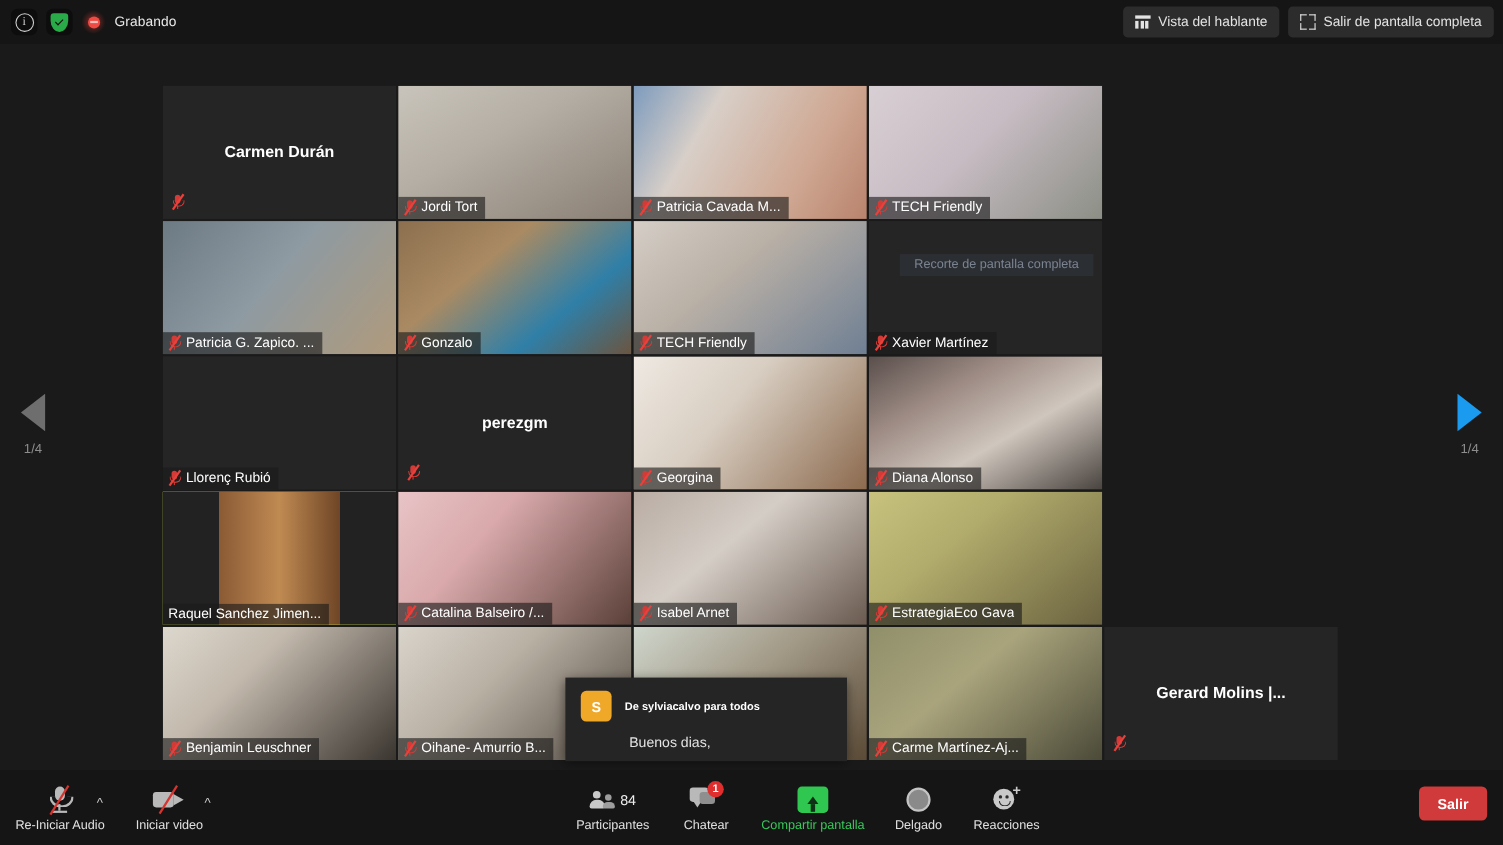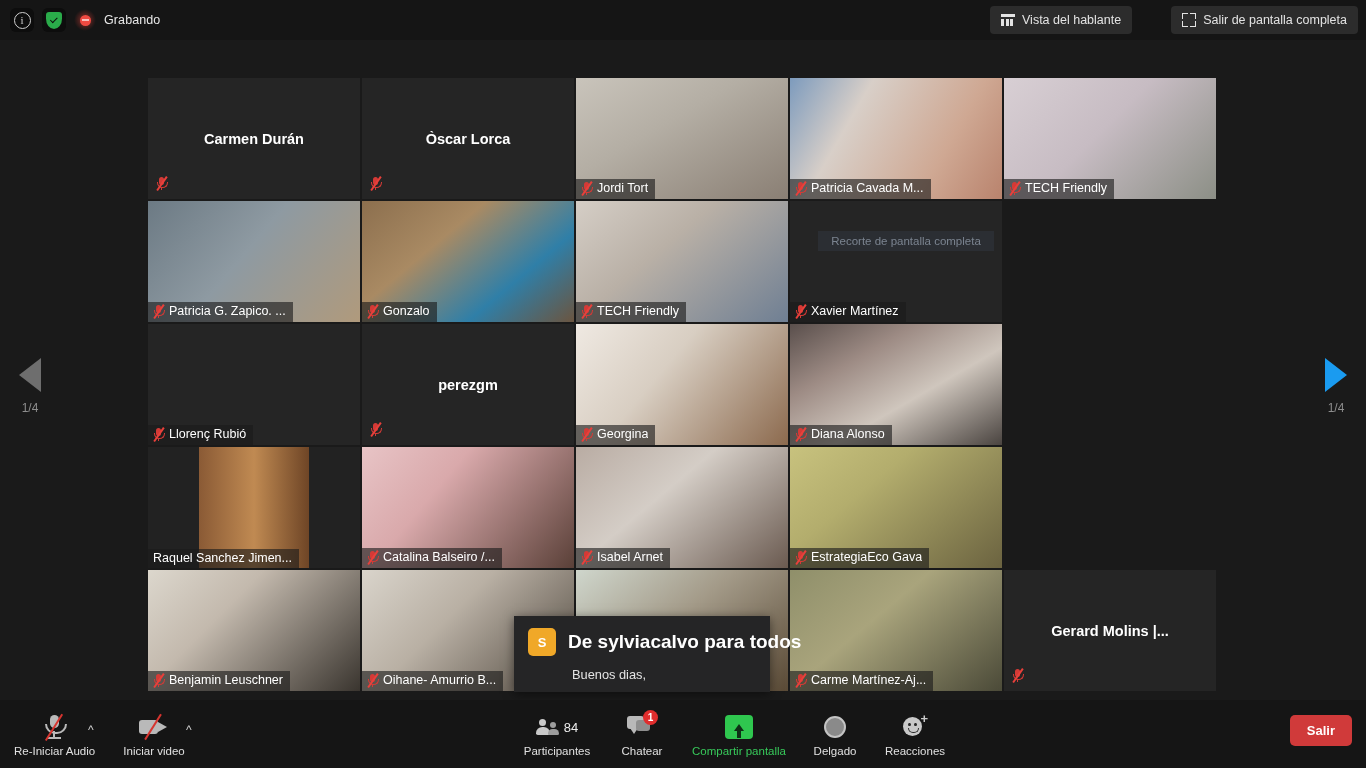--- a/index.html
+++ b/index.html
@@ -93,21 +93,20 @@
   }
   .top-pill {
     height: 28px;
     background: #2c2c2c;
     border-radius: 4px;
     display: flex; align-items: center; gap: 7px;
     padding: 0 11px;
     color: #e3e3e3;
     font-size: 12.5px;
     cursor: pointer;
-    margin-left: 31px;
   }
   .ico-grid4 {
     width: 14px; height: 12px;
     position: relative;
   }
   .ico-grid4 i {
     position: absolute;
     background: #e3e3e3;
     display: block;
   }
@@ -280,21 +279,21 @@
     border-radius: 5px;
     background: #f0a828;
     color: #ffffff;
     font-size: 13px;
     font-weight: bold;
     display: flex; align-items: center; justify-content: center;
     flex: 0 0 auto;
   }
   .toast-title {
     color: #ffffff;
-    font-size: 19px;
+    font-size: 10px;
     font-weight: bold;
     white-space: nowrap;
   }
   .toast-body {
     margin-top: 11px;
     margin-left: 44px;
     color: #e4e4e4;
     font-size: 12.8px;
   }
 
@@ -482,30 +481,20 @@
           <div class="tile-bg" style="background: rgb(37, 37, 37);"></div>
           <div class="name-center">Carmen Durán</div>
           <span class="mute-ico corner">
             <span class="body"></span>
             <span class="arc"></span>
             <span class="stem"></span>
             <span class="slash"></span>
           </span>
         </div>
         <div class="tile">
-          <div class="tile-bg" style="background: rgb(37, 37, 37);"></div>
-          <div class="name-center">Òscar Lorca</div>
-          <span class="mute-ico corner">
-            <span class="body"></span>
-            <span class="arc"></span>
-            <span class="stem"></span>
-            <span class="slash"></span>
-          </span>
-        </div>
-        <div class="tile">
           <div class="tile-bg" style="background: linear-gradient(150deg, rgb(201, 196, 187) 0%, rgb(180, 174, 164) 40%, rgb(138, 127, 116) 100%);"></div>
           <div class="name-plate">
             <span class="mute-ico">
               <span class="body"></span>
               <span class="arc"></span>
               <span class="stem"></span>
               <span class="slash"></span>
             </span>
             <span class="nm">Jordi Tort</span>
           </div>

